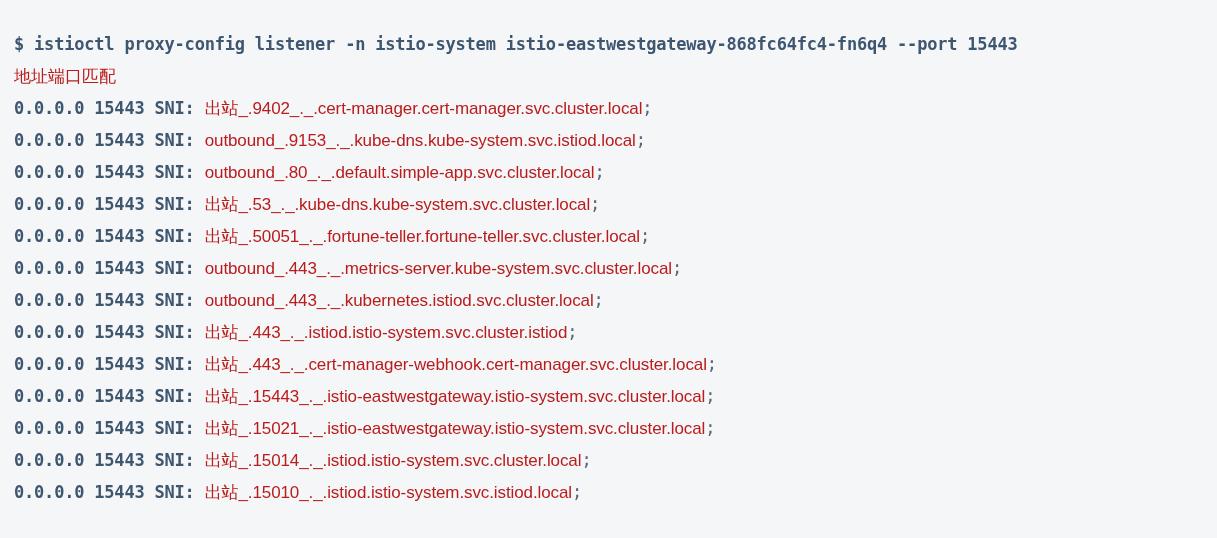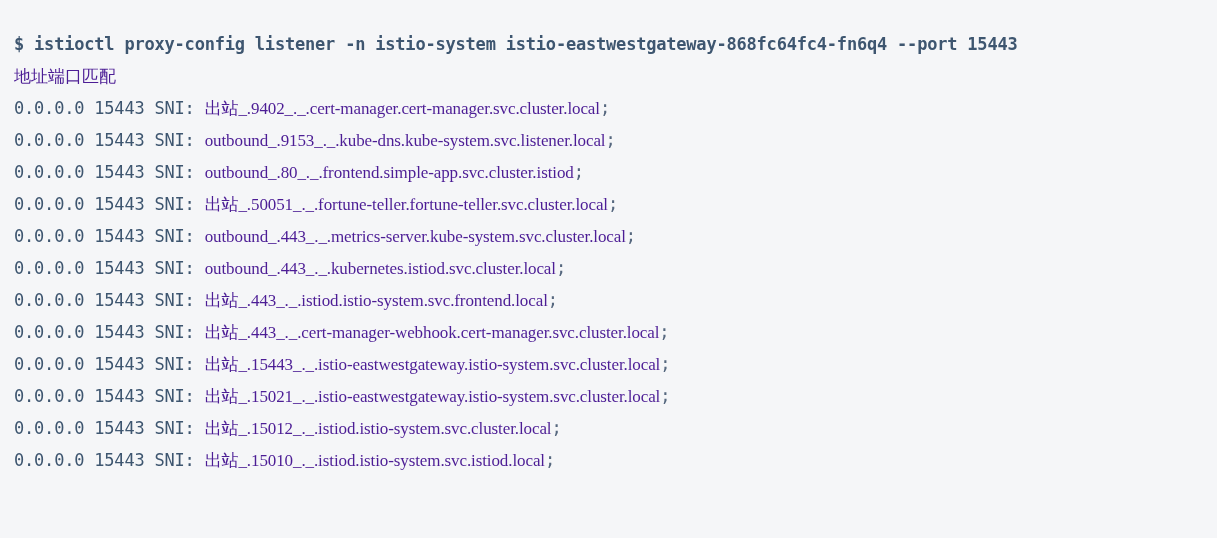--- a/index.html
+++ b/index.html
@@ -45,65 +45,66 @@
     font-weight: 700;
     color: #3e5670;
     font-size: 17px;
     letter-spacing: -0.2px;
   }
 
   
   .line.caption {
     font-family: "DejaVu Sans", sans-serif;
     font-weight: 400;
-    color: #4c1d95;
+    color: #b91c1c;
     font-size: 17px;
   }
 
   
   .line.row {
     color: #3e5670;
   }
   .row .prefix {
     font-family: "DejaVu Sans Mono", monospace;
-    font-weight: 400;
+    font-weight: 700;
     color: #3e5670;
     letter-spacing: -0.2px;
   }
   .row .sni {
-    font-family: Liberation Serif, serif;
+    font-family: Liberation Sans, sans-serif;
     font-weight: 400;
-    color: #4c1d95;
+    color: #b91c1c;
     letter-spacing: -0.1px;
   }
   .row .term {
     font-family: "DejaVu Sans Mono", monospace;
     font-weight: 400;
     color: #55677e;
   }
 </style>
 </head>
 <body>
 
 <div id="terminal">
   <div class="lines">
 
     <div class="line cmd">$ istioctl proxy-config listener -n istio-system istio-eastwestgateway-868fc64fc4-fn6q4 --port 15443</div>
 
     <div class="line caption">地址端口匹配</div>
 
     <div id="rows">
         <div class="line row"><span class="prefix">0.0.0.0 15443 SNI: </span><span class="sni">出站_.9402_._.cert-manager.cert-manager.svc.cluster.local</span><span class="term">;</span></div>
-        <div class="line row"><span class="prefix">0.0.0.0 15443 SNI: </span><span class="sni">outbound_.9153_._.kube-dns.kube-system.svc.listener.local</span><span class="term">;</span></div>
-        <div class="line row"><span class="prefix">0.0.0.0 15443 SNI: </span><span class="sni">outbound_.80_._.frontend.simple-app.svc.cluster.istiod</span><span class="term">;</span></div>
+        <div class="line row"><span class="prefix">0.0.0.0 15443 SNI: </span><span class="sni">outbound_.9153_._.kube-dns.kube-system.svc.istiod.local</span><span class="term">;</span></div>
+        <div class="line row"><span class="prefix">0.0.0.0 15443 SNI: </span><span class="sni">outbound_.80_._.default.simple-app.svc.cluster.local</span><span class="term">;</span></div>
+        <div class="line row"><span class="prefix">0.0.0.0 15443 SNI: </span><span class="sni">出站_.53_._.kube-dns.kube-system.svc.cluster.local</span><span class="term">;</span></div>
         <div class="line row"><span class="prefix">0.0.0.0 15443 SNI: </span><span class="sni">出站_.50051_._.fortune-teller.fortune-teller.svc.cluster.local</span><span class="term">;</span></div>
         <div class="line row"><span class="prefix">0.0.0.0 15443 SNI: </span><span class="sni">outbound_.443_._.metrics-server.kube-system.svc.cluster.local</span><span class="term">;</span></div>
         <div class="line row"><span class="prefix">0.0.0.0 15443 SNI: </span><span class="sni">outbound_.443_._.kubernetes.istiod.svc.cluster.local</span><span class="term">;</span></div>
-        <div class="line row"><span class="prefix">0.0.0.0 15443 SNI: </span><span class="sni">出站_.443_._.istiod.istio-system.svc.frontend.local</span><span class="term">;</span></div>
+        <div class="line row"><span class="prefix">0.0.0.0 15443 SNI: </span><span class="sni">出站_.443_._.istiod.istio-system.svc.cluster.istiod</span><span class="term">;</span></div>
         <div class="line row"><span class="prefix">0.0.0.0 15443 SNI: </span><span class="sni">出站_.443_._.cert-manager-webhook.cert-manager.svc.cluster.local</span><span class="term">;</span></div>
         <div class="line row"><span class="prefix">0.0.0.0 15443 SNI: </span><span class="sni">出站_.15443_._.istio-eastwestgateway.istio-system.svc.cluster.local</span><span class="term">;</span></div>
         <div class="line row"><span class="prefix">0.0.0.0 15443 SNI: </span><span class="sni">出站_.15021_._.istio-eastwestgateway.istio-system.svc.cluster.local</span><span class="term">;</span></div>
-        <div class="line row"><span class="prefix">0.0.0.0 15443 SNI: </span><span class="sni">出站_.15012_._.istiod.istio-system.svc.cluster.local</span><span class="term">;</span></div>
+        <div class="line row"><span class="prefix">0.0.0.0 15443 SNI: </span><span class="sni">出站_.15014_._.istiod.istio-system.svc.cluster.local</span><span class="term">;</span></div>
         <div class="line row"><span class="prefix">0.0.0.0 15443 SNI: </span><span class="sni">出站_.15010_._.istiod.istio-system.svc.istiod.local</span><span class="term">;</span></div>
       </div>
 
   </div>
 </div>
 
 </body></html>

